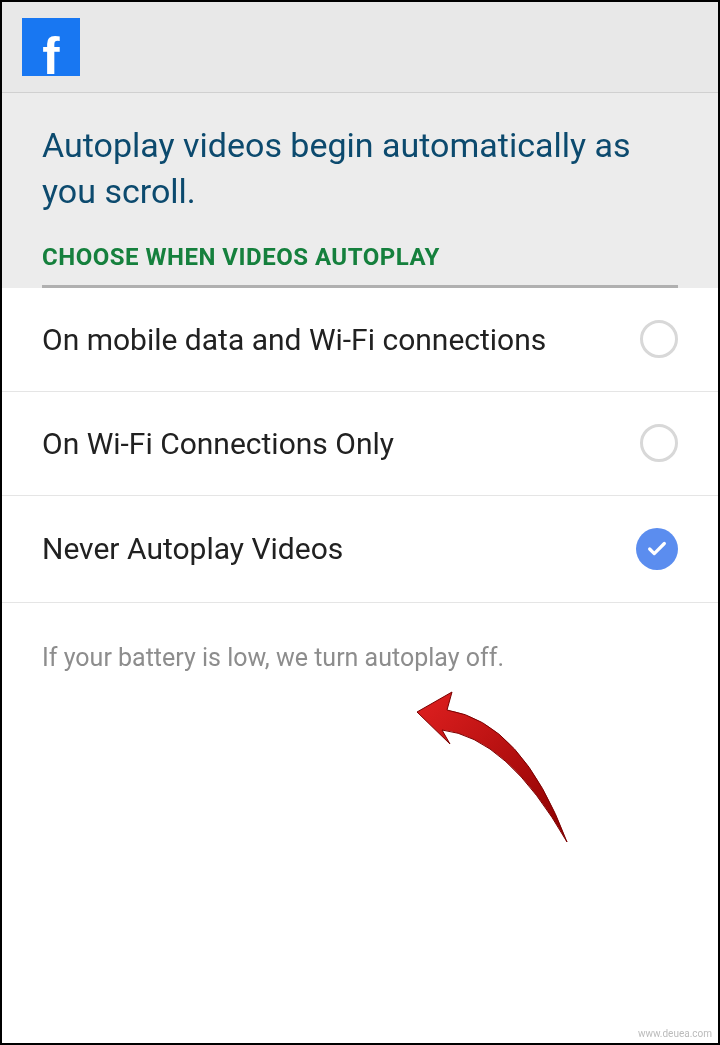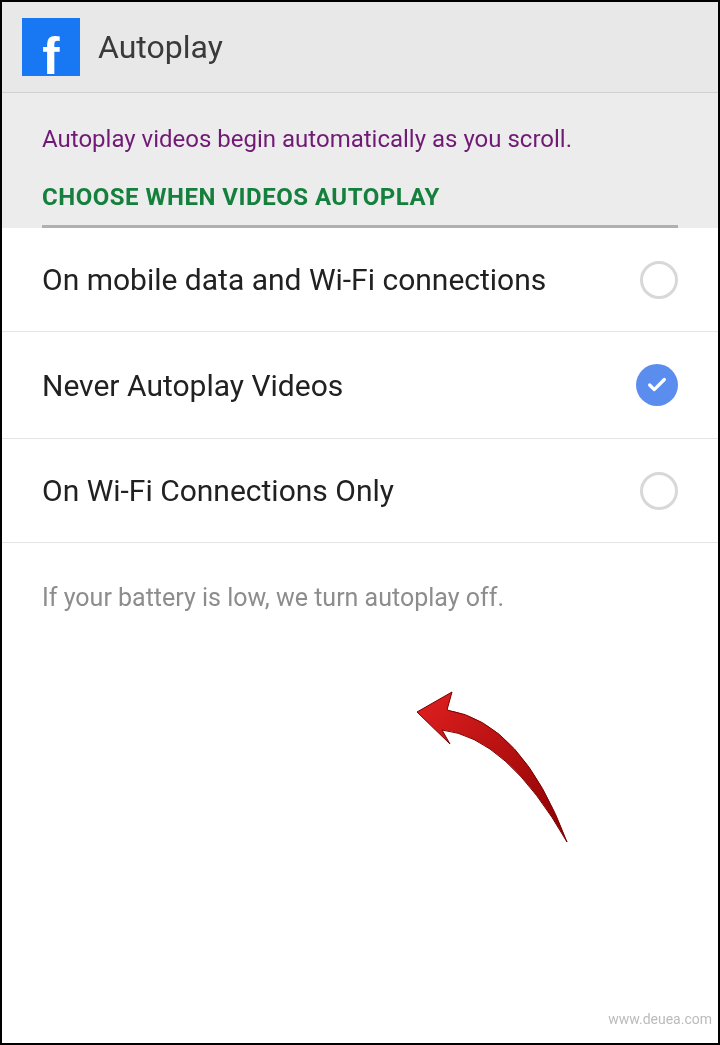--- a/index.html
+++ b/index.html
@@ -43,22 +43,22 @@
     .header-title {
       font-size: 32px;
       color: #3a3a3a;
       font-weight: 400;
     }
     .content {
       background: #ececec;
       padding: 30px 40px 0 40px;
     }
     .description {
-      color: #701a75;
-      font-size: 24px;
+      color: #0c4a6e;
+      font-size: 34px;
       line-height: 1.35;
       margin-bottom: 28px;
     }
     .description p {
       margin-bottom: 28px;
     }
     .section-title {
       color: #15803d;
       font-size: 24px;
       font-weight: 700;
@@ -113,62 +113,61 @@
     .arrow-annotation {
       position: absolute;
       top: 680px;
       left: 400px;
       width: 200px;
       height: 170px;
       pointer-events: none;
     }
     .watermark {
       position: absolute;
-      bottom: 16px;
+      bottom: 4px;
       right: 6px;
-      font-size: 14px;
+      font-size: 10px;
       color: #bbb;
     }
   </style>
 </head>
 <body>
 
 <div class="header">
   <div class="fb-logo">
     <span class="fb-f">f</span>
   </div>
-  <div class="header-title">Autoplay</div>
 </div>
 
 <div class="content">
   <div class="description">
     <p>Autoplay videos begin automatically as you scroll.</p>
   </div>
   <div class="section-title">CHOOSE WHEN VIDEOS AUTOPLAY</div>
 </div>
 
 <div class="options">
 
   <div class="option-row">
     <div class="option-label">On mobile data and Wi-Fi connections</div>
     <div class="radio-empty"></div>
   </div>
 
   <div class="option-row">
+    <div class="option-label">On Wi-Fi Connections Only</div>
+    <div class="radio-empty"></div>
+  </div>
+
+  <div class="option-row">
     <div class="option-label">Never Autoplay Videos</div>
     <div class="radio-selected">
       <svg class="checkmark" viewBox="0 0 24 24">
         <path d="M4 12 L9 17 L20 6" stroke="#fff" stroke-width="3.5" fill="none" stroke-linecap="round" stroke-linejoin="round"></path>
       </svg>
     </div>
-  </div>
-
-  <div class="option-row">
-    <div class="option-label">On Wi-Fi Connections Only</div>
-    <div class="radio-empty"></div>
   </div>
 
 </div>
 
 <div class="footer-note">If your battery is low, we turn autoplay off.</div>
 
 <svg class="arrow-annotation" viewBox="0 0 200 170">
   <defs>
     <linearGradient id="arrowGrad" x1="0%" y1="0%" x2="100%" y2="100%">
       <stop offset="0%" stop-color="#e02020"></stop>

